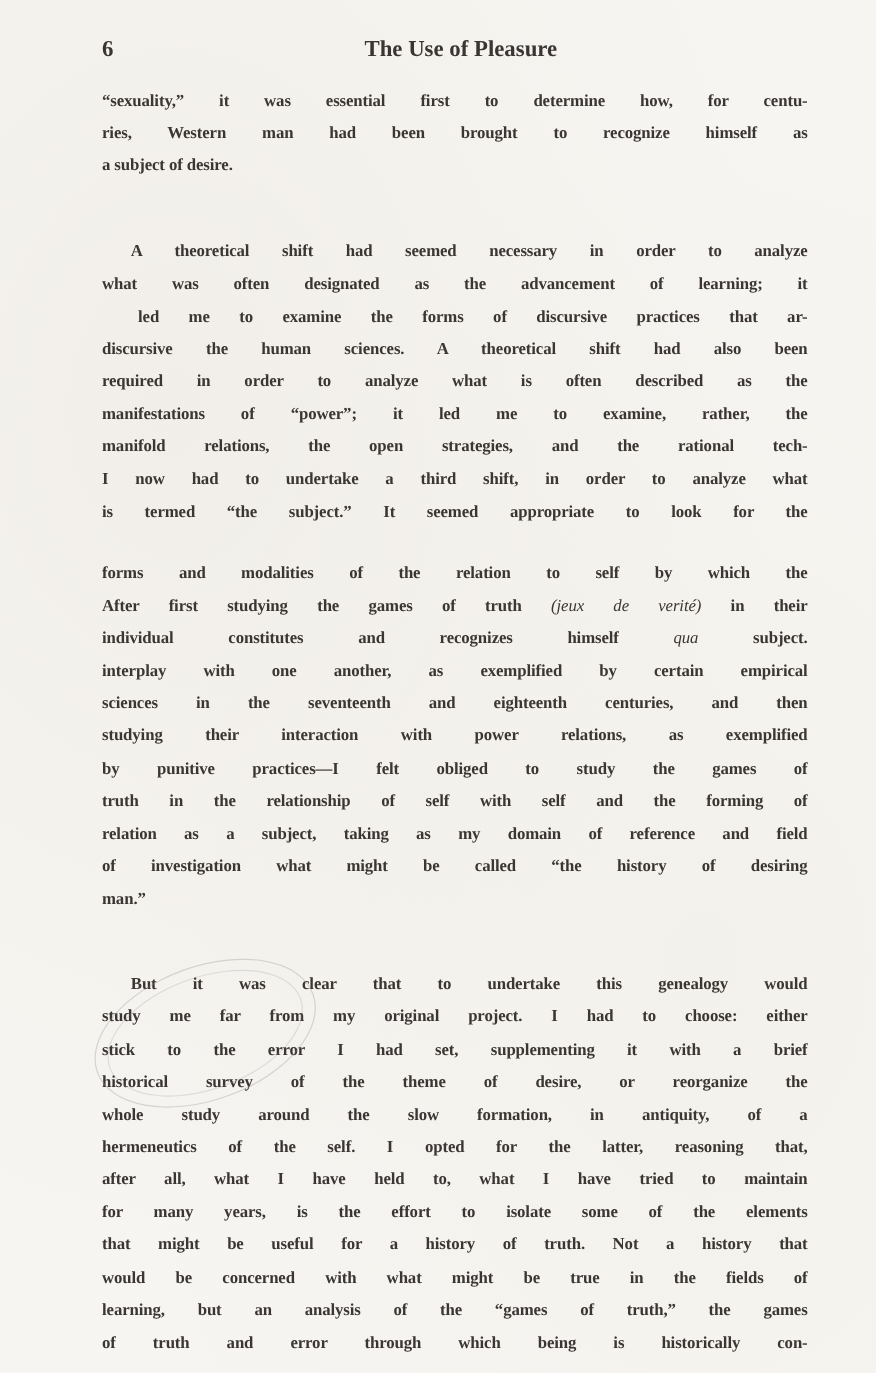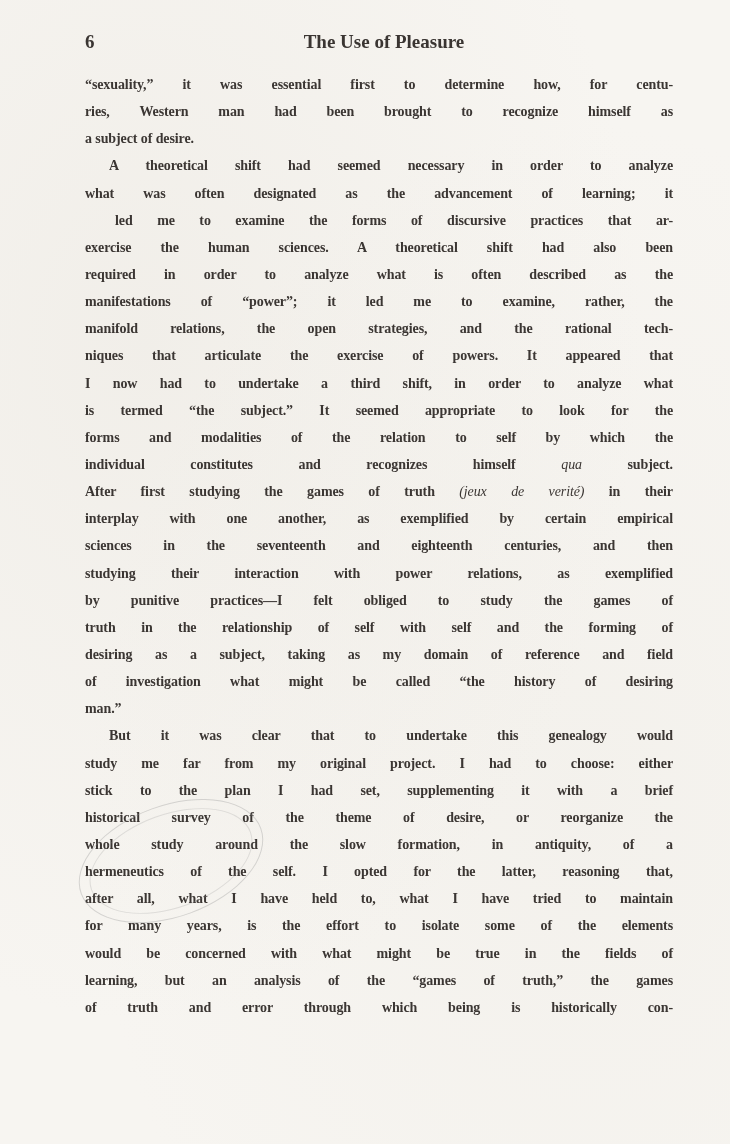--- a/index.html
+++ b/index.html
@@ -66,20 +66,21 @@
       text-align-last: justify;
       white-space: nowrap;
       height: 27.15px;
       overflow: visible;
     }
     .line.last {
       text-align-last: left;
     }
     .line.indent {
       padding-left: 24px;
+      margin-top: 44px;
     }
     .line .seg {
       white-space: pre;
     }
     em {
       font-style: italic;
       font-weight: normal;
     }
     .stamp {
       position: absolute;
@@ -109,45 +110,45 @@
     <span class="book-title">The Use of Pleasure</span>
   </div>
 
   <div class="body-text" id="body-text">
       <span class="line" style="display: block; white-space: nowrap;"><span>“sexuality,” it was essential first to determine how, for centu-</span></span>
       <span class="line" style="display: block; white-space: nowrap;"><span>ries, Western man had been brought to recognize himself as</span></span>
       <span class="line last">a subject of desire.</span>
       <span class="line indent" style="display: block; white-space: nowrap;"><span>A theoretical shift had seemed necessary in order to analyze</span></span>
       <span class="line" style="display: block; white-space: nowrap;"><span>what was often designated as the advancement of learning; it</span></span>
       <span class="line" style="display: block; white-space: nowrap; margin-left: 30px;"><span>led me to examine the forms of discursive practices that ar-</span></span>
-      <span class="line" style="display: block; white-space: nowrap;"><span>exercise the human sciences. A theoretical shift had also been</span></span>
+      <span class="line" style="display: block; white-space: nowrap;"><span>discursive the human sciences. A theoretical shift had also been</span></span>
       <span class="line" style="display: block; white-space: nowrap;"><span>required in order to analyze what is often described as the</span></span>
       <span class="line" style="display: block; white-space: nowrap;"><span>manifestations of “power”; it led me to examine, rather, the</span></span>
       <span class="line" style="display: block; white-space: nowrap;"><span>manifold relations, the open strategies, and the rational tech-</span></span>
-      <span class="line" style="display: block; white-space: nowrap;"><span>niques that articulate the exercise of powers. It appeared that</span></span>
       <span class="line" style="display: block; white-space: nowrap;"><span>I now had to undertake a third shift, in order to analyze what</span></span>
       <span class="line" style="display: block; white-space: nowrap;"><span>is termed “the subject.” It seemed appropriate to look for the</span></span>
-      <span class="line" style="display: block; white-space: nowrap;"><span>forms and modalities of the relation to self by which the</span></span>
+      <span class="line" style="display: block; white-space: nowrap; margin-top: 24px;"><span>forms and modalities of the relation to self by which the</span></span>
+      <span class="line" style="display: block; white-space: nowrap;"><span style="word-spacing: 0.00142045px;"><span class="seg">After first studying the games of truth </span><em>(jeux de verité)</em><span class="seg"> in their</span></span></span>
       <span class="line" style="display: block; white-space: nowrap;"><span><span class="seg">individual constitutes and recognizes himself </span><em>qua</em><span class="seg"> subject.</span></span></span>
-      <span class="line" style="display: block; white-space: nowrap;"><span style="word-spacing: 0.00142045px;"><span class="seg">After first studying the games of truth </span><em>(jeux de verité)</em><span class="seg"> in their</span></span></span>
       <span class="line" style="display: block; white-space: nowrap;"><span>interplay with one another, as exemplified by certain empirical</span></span>
       <span class="line" style="display: block; white-space: nowrap;"><span>sciences in the seventeenth and eighteenth centuries, and then</span></span>
       <span class="line" style="display: block; white-space: nowrap;"><span>studying their interaction with power relations, as exemplified</span></span>
       <span class="line" style="display: block; white-space: nowrap;"><span>by punitive practices—I felt obliged to study the games of</span></span>
       <span class="line" style="display: block; white-space: nowrap;"><span>truth in the relationship of self with self and the forming of</span></span>
-      <span class="line" style="display: block; white-space: nowrap;"><span>desiring as a subject, taking as my domain of reference and field</span></span>
+      <span class="line" style="display: block; white-space: nowrap;"><span>relation as a subject, taking as my domain of reference and field</span></span>
       <span class="line" style="display: block; white-space: nowrap;"><span>of investigation what might be called “the history of desiring</span></span>
       <span class="line last">man.”</span>
       <span class="line indent" style="display: block; white-space: nowrap;"><span>But it was clear that to undertake this genealogy would</span></span>
       <span class="line" style="display: block; white-space: nowrap;"><span>study me far from my original project. I had to choose: either</span></span>
-      <span class="line" style="display: block; white-space: nowrap;"><span>stick to the plan I had set, supplementing it with a brief</span></span>
+      <span class="line" style="display: block; white-space: nowrap;"><span>stick to the error I had set, supplementing it with a brief</span></span>
       <span class="line" style="display: block; white-space: nowrap;"><span>historical survey of the theme of desire, or reorganize the</span></span>
       <span class="line" style="display: block; white-space: nowrap;"><span>whole study around the slow formation, in antiquity, of a</span></span>
       <span class="line" style="display: block; white-space: nowrap;"><span>hermeneutics of the self. I opted for the latter, reasoning that,</span></span>
       <span class="line" style="display: block; white-space: nowrap;"><span>after all, what I have held to, what I have tried to maintain</span></span>
       <span class="line" style="display: block; white-space: nowrap;"><span>for many years, is the effort to isolate some of the elements</span></span>
+      <span class="line" style="display: block; white-space: nowrap;"><span>that might be useful for a history of truth. Not a history that</span></span>
       <span class="line" style="display: block; white-space: nowrap;"><span>would be concerned with what might be true in the fields of</span></span>
       <span class="line" style="display: block; white-space: nowrap;"><span>learning, but an analysis of the “games of truth,” the games</span></span>
       <span class="line" style="display: block; white-space: nowrap;"><span>of truth and error through which being is historically con-</span></span>
     </div>
 
   <div class="stamp"></div>
 </div>
 
 </body></html>

